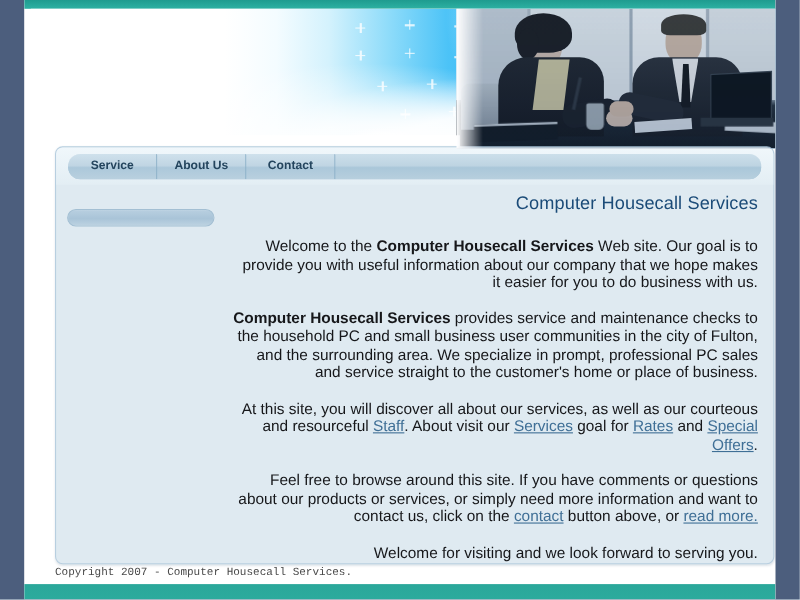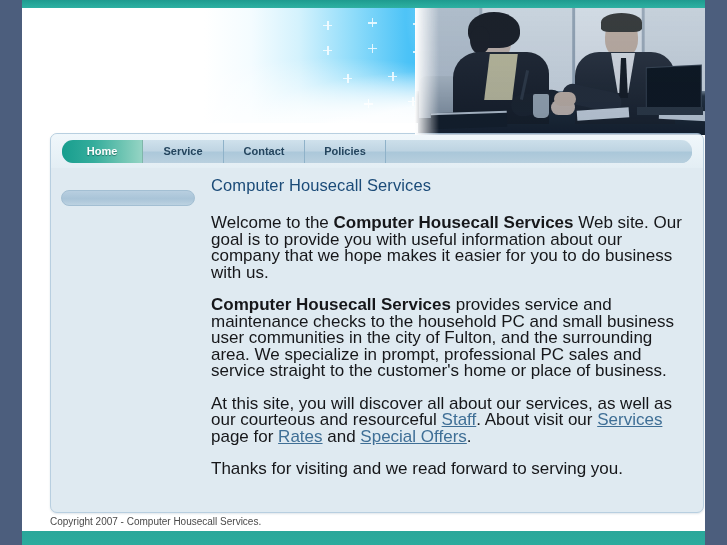--- a/index.html
+++ b/index.html
@@ -366,48 +366,50 @@
     border: 1px solid #a3bfd3;
   }
 
   
   #content {
     position: absolute;
     left: 160px;
     top: 42px;
     width: 478px;
     color: #1d1d1d;
+    text-align: right;
   }
   #content h1 {
     margin: 0 0 20px 0;
     font-size: 16.5px;
     font-weight: normal;
     color: #1b4b78;
     letter-spacing: 0.1px;
   }
   #content p {
     margin: 16px 0 15px 0;
-    font-size: 17px;
+    font-size: 14px;
     line-height: 16.5px;
     color: #16171a;
   }
   #content p.last { margin-bottom: 0; }
   #content strong { font-weight: bold; }
   #content a {
     color: #3f6f96;
     text-decoration: underline;
   }
 
   
   #footer {
     position: absolute;
     left: 28px;
     bottom: 18px;
     font-size: 10px;
     color: #4a4a4a;
+    font-family: Liberation Mono, monospace;
   }
 </style>
 </head>
 <body>
 
 <div id="page-frame">
 
   <div id="top-bar"></div>
 
   <div id="header-banner">
@@ -482,48 +484,50 @@
       <div class="fade-left"></div>
     </div>
 
     <div id="banner-bottom-white"></div>
   </div>
 
   <div id="main-panel">
     <div class="panel-sheen"></div>
 
     <nav id="nav">
-      <div class="nav-item active" style="width:80px">Home</div>
       <div class="nav-item" style="width:80px">Service</div>
+      <div class="nav-item" style="width:80px">About Us</div>
       <div class="nav-item" style="width:80px">Contact</div>
-      <div class="nav-item" style="width:80px">Policies</div>
       <div class="nav-item filler"></div>
     </nav>
 
     <aside id="sidebar">
       <div class="side-pill"></div>
     </aside>
 
     <section id="content">
       <h1>Computer Housecall Services</h1>
 
       <p>
         <span>Welcome to the </span><strong>Computer Housecall Services</strong><span> Web site. Our goal is to provide you with useful information about our company that we hope makes it easier for you to do business with us.</span>
       </p>
 
       <p>
         <strong>Computer Housecall Services</strong><span> provides service and maintenance checks to the household PC and small business user communities in the city of Fulton, and the surrounding area. We specialize in prompt, professional PC sales and service straight to the customer's home or place of business.</span>
       </p>
 
       <p>
-        <span>At this site, you will discover all about our services, as well as our courteous and resourceful </span><a href="#">Staff</a><span>. About visit our </span><a href="#">Services</a><span> page for </span><a href="#">Rates</a><span> and </span><a href="#">Special Offers</a><span>.</span>
+        <span>At this site, you will discover all about our services, as well as our courteous and resourceful </span><a href="#">Staff</a><span>. About visit our </span><a href="#">Services</a><span> goal for </span><a href="#">Rates</a><span> and </span><a href="#">Special Offers</a><span>.</span>
       </p>
 
-
-
-      <p class="last">Thanks for visiting and we read forward to serving you.</p>
+      <p>
+        <span>Feel free to browse around this site. If you have comments or questions about our products or services, or simply need more information and want to contact us, click on the </span><a href="#">contact</a><span> button above, or </span><a href="#">read more.</a>
+      </p>
+
+
+      <p class="last">Welcome for visiting and we look forward to serving you.</p>
     </section>
   </div>
 
   <div id="footer">Copyright 2007 - Computer Housecall Services.</div>
 
   <div id="bottom-bar"></div>
 </div>
 
 </body></html>

